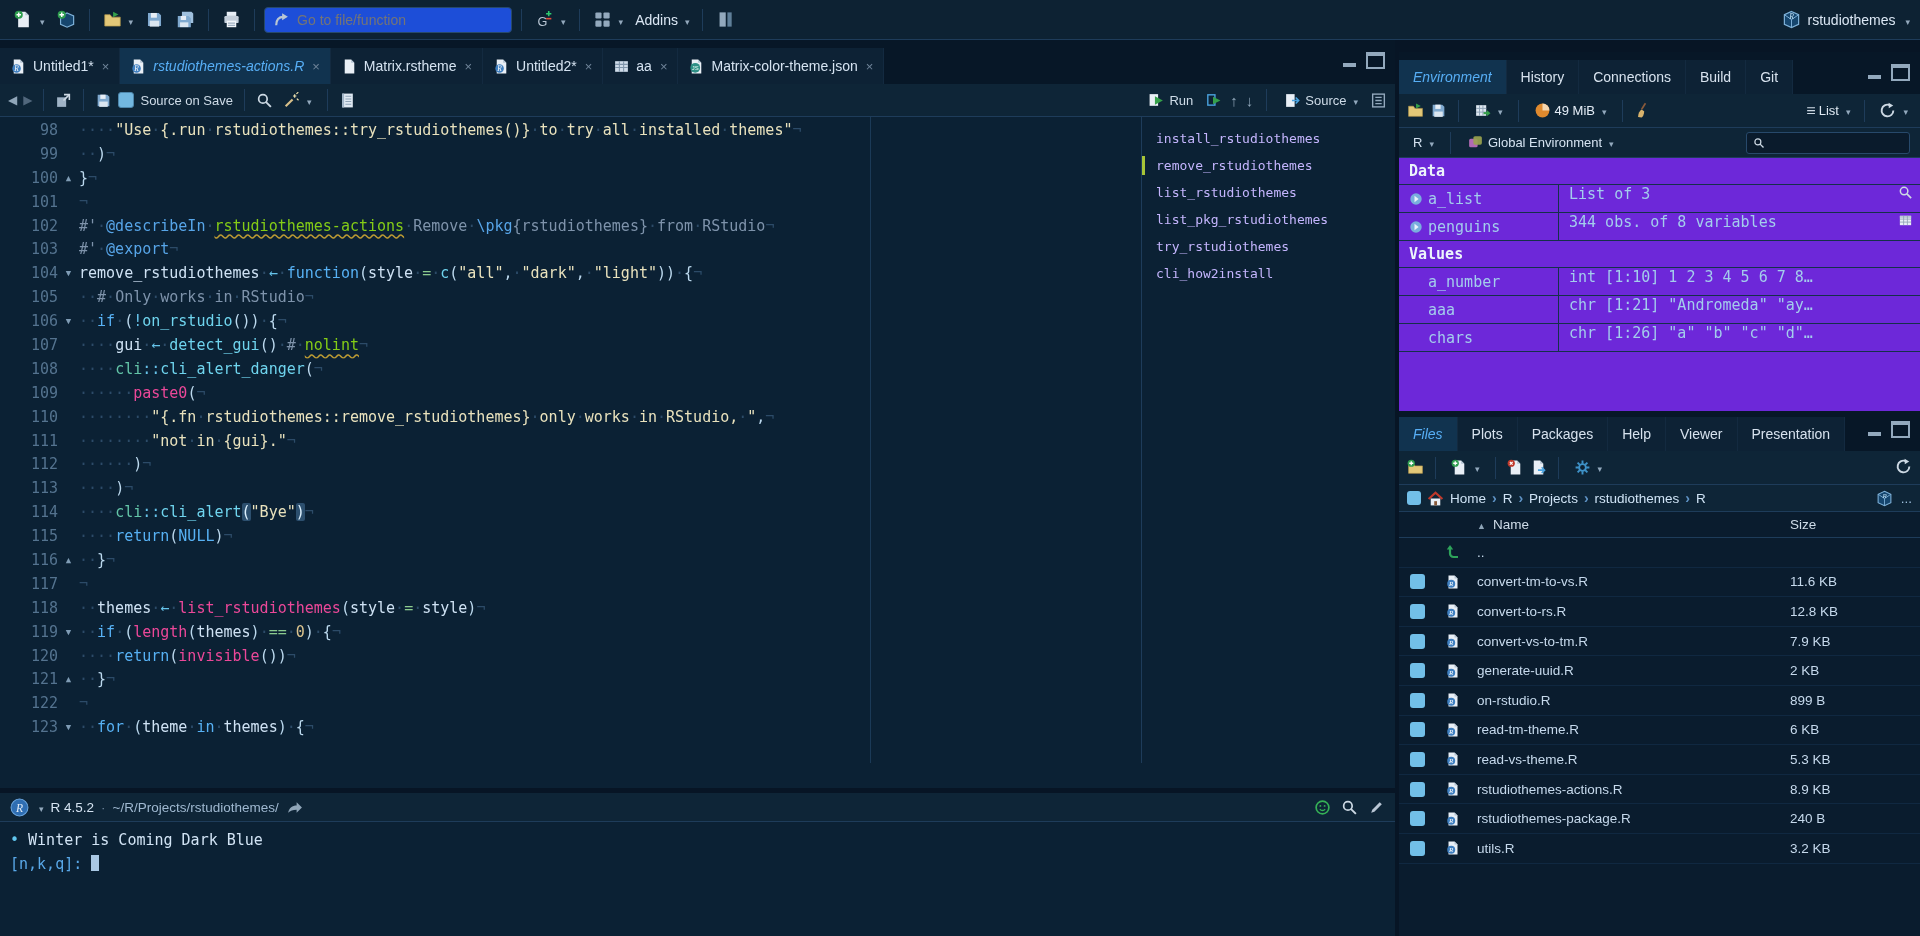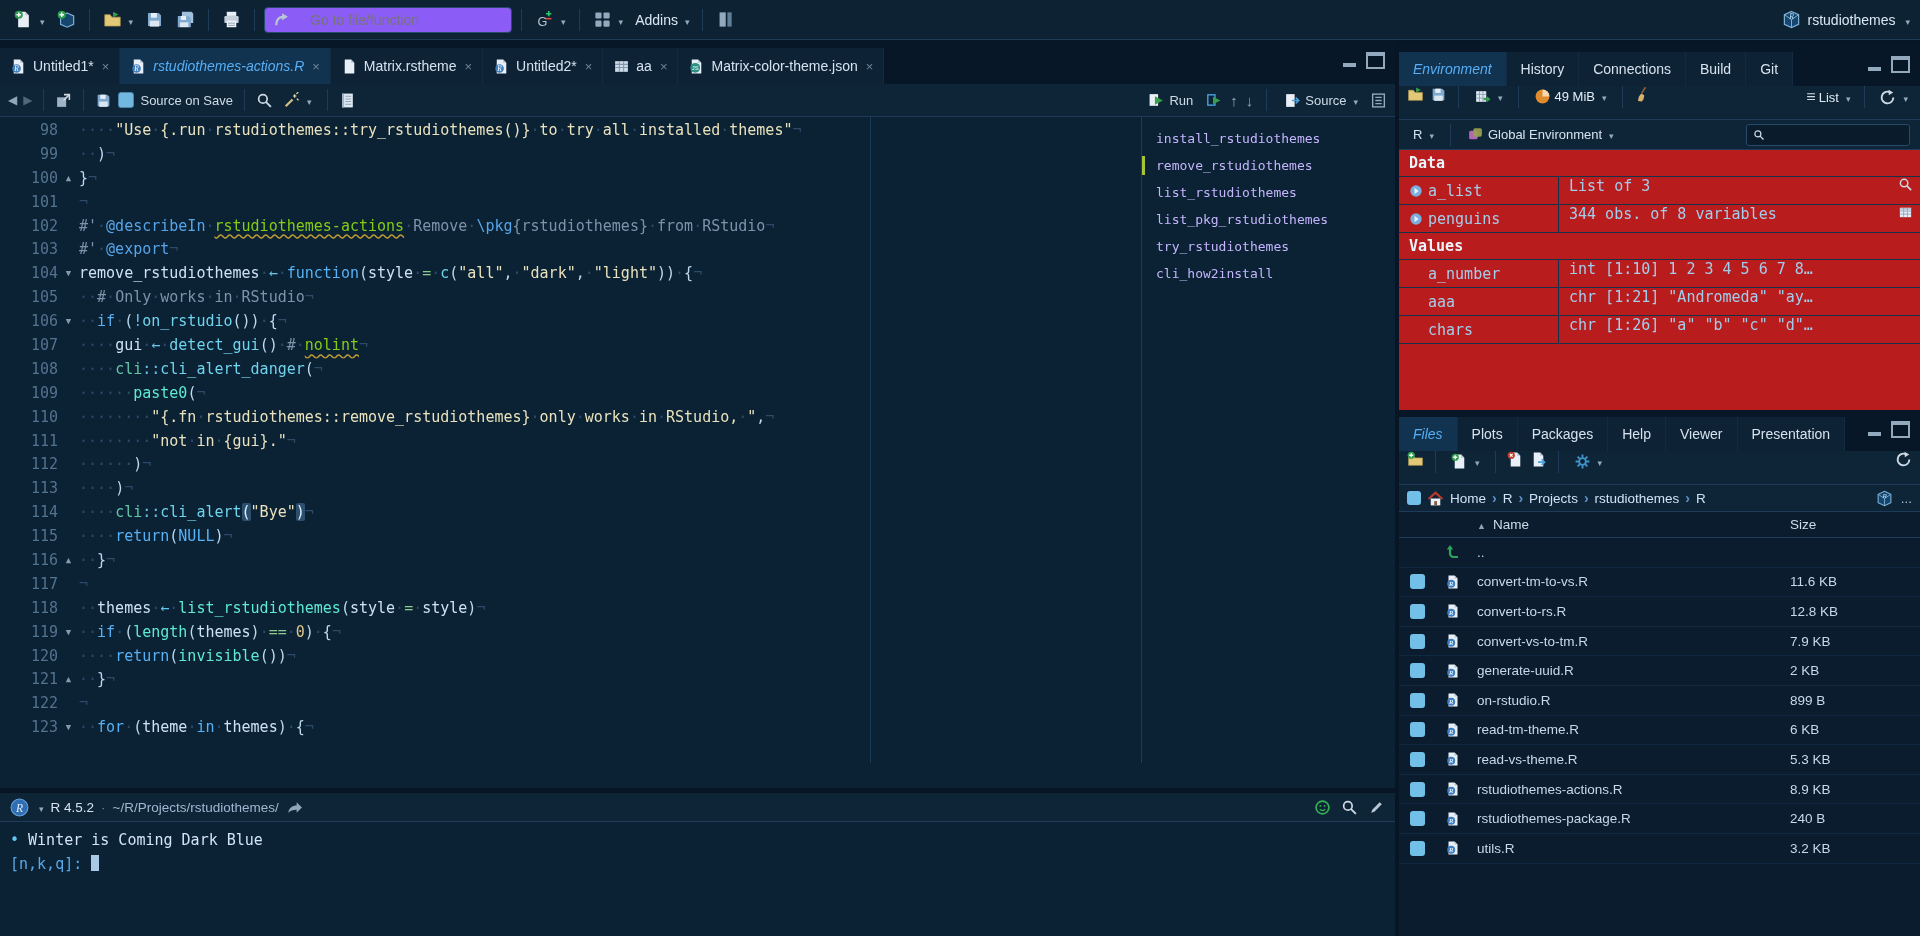--- a/index.html
+++ b/index.html
@@ -6,30 +6,30 @@
     font-family:"Liberation Sans",sans-serif;color:#d5e3f1;-webkit-font-smoothing:antialiased}
   .ic{display:inline-flex;align-items:center;justify-content:center}
   .ic svg{width:17px;height:17px}
   .ic.big svg{width:19px;height:19px}
   .caret::after{content:"▾";font-size:9px;color:#93a9bd;margin-left:3px}
   .sep{width:1px;height:22px;background:#1e3c5a;margin:0 5px}
   .btn{display:inline-flex;align-items:center;gap:4px;padding:2px 4px;border-radius:3px}
   
   #main-toolbar{position:absolute;left:0;top:0;width:1920px;height:40px;background:#0d2233;
     border-bottom:1px solid #1e3c5a;display:flex;align-items:center;padding:0 10px;box-sizing:border-box;gap:4px}
-  #goto-box{display:flex;align-items:center;gap:18px;background:#8b5cf6;border:1px solid #27496b;
+  #goto-box{display:flex;align-items:center;gap:5px;background:#1d4ed8;border:1px solid #27496b;
     border-radius:4px;height:26px;width:248px;padding:0 8px;box-sizing:border-box}
   #goto-box input{background:transparent;border:none;outline:none;color:#e4edf6;font-size:14px;
     font-family:"Liberation Sans",sans-serif;width:100%}
   #project-btn{margin-left:auto;display:flex;align-items:center;gap:7px;font-size:14px;color:#dbe7f4}
   
   #source-pane{position:absolute;left:0;top:40px;width:1395px;height:748px;background:#0b2134}
   #console-pane{position:absolute;left:0;top:793px;width:1395px;height:143px;background:#0b2134}
   #right-col{position:absolute;left:1399px;top:40px;width:521px;height:896px}
-  #env-pane{position:absolute;left:0;top:4px;width:521px;height:366px;background:#b91c1c}
+  #env-pane{position:absolute;left:0;top:12px;width:521px;height:366px;background:#6d28d9}
   #files-pane{position:absolute;left:0;top:371px;width:521px;height:525px;background:#0a1c2e}
   
   .tabbar{display:flex;align-items:flex-end;background:#071727;height:44px;position:relative}
   .tabbar.small{height:40px}
   .etab{display:flex;align-items:center;gap:6px;height:36px;padding:0 10px;background:#0d2235;
     border-right:1px solid #132a40;font-size:14px;color:#d5e3f1;white-space:nowrap}
   .etab.active{background:#11334f;color:#57aef5}
   .etab.active .tlabel{font-style:italic;color:#57aef5}
   .tclose{color:#6f8499;font-size:13px;margin-left:2px}
   .tclose::after{content:"×"}
@@ -49,21 +49,21 @@
   #margin-line{position:absolute;left:870px;top:0;bottom:0;width:1px;background:#1b3a57}
   #code-lines{position:absolute;left:0;top:2px;width:1140px}
   .cl{height:23.9px;line-height:23.9px;white-space:pre;display:flex}
   .ln{width:58px;text-align:right;color:#54738f;flex:none}
   .fold{width:21px;text-align:center;color:#7f9cb5;font-size:9px;flex:none}
   .ct{white-space:pre}
   .tk-ws,.tk-eol{color:#2c4b68}
   .tk-kw{color:#57b1f4}
   .tk-fn{color:#6fd4ee}
   .tk-ns{color:#63c5a8}
-  .tk-tan{color:#5eead4}
+  .tk-tan{color:#ec4899}
   .tk-id{color:#cfe2f4}
   .tk-op{color:#66c3ea}
   .tk-opg{color:#8ccb8f}
   .tk-p{color:#bcd9ee}
   .tk-phl{color:#dcf0fd;background:#2c4f6e;border-radius:2px}
   .tk-str{color:#e9e2bd}
   .tk-cm{color:#7e93ab}
   .tk-cmu{color:#84cc16;text-decoration:underline;text-decoration-style:wavy;text-decoration-color:#bd9b33;text-underline-offset:3px}
   .tk-tag{color:#57a5e8}
   .tk-num{color:#dcc48e}
@@ -89,21 +89,21 @@
   #console-out{padding:6px 0 0 10px;font-family:"DejaVu Sans Mono",monospace;font-size:15px;line-height:24px}
   .co-bullet{color:#61c6ef}
   .co-text{color:#d2e4f5}
   .co-prompt{color:#59a8e8}
   .cursor{display:inline-block;width:8px;height:16px;background:#a9c8e4;vertical-align:-2px}
   
   .ptabbar{display:flex;align-items:flex-end;background:#071727;height:42px;position:relative}
   .ptab{height:34px;display:flex;align-items:center;padding:0 14px;font-size:14px;color:#d7e2ee;
     background:#0d2235;border-right:1px solid #132a40;white-space:nowrap}
   .ptab.active{background:#11334f;color:#57aef5;font-style:italic}
-  .ptoolbar{height:33px;background:#0e2537;border-bottom:1px solid #1e3c5a;display:flex;align-items:flex-start;
+  .ptoolbar{height:33px;background:#0e2537;border-bottom:1px solid #1e3c5a;display:flex;align-items:center;
     gap:6px;padding:0 8px;font-size:13px;color:#dfe9f2}
   .searchbox{display:flex;align-items:center;gap:5px;background:#0a1b2c;border:1px solid #27496b;
     border-radius:3px;height:20px;padding:0 6px}
   .searchbox svg{width:12px;height:12px}
   .searchbox input{background:transparent;border:none;outline:none;width:110px;color:#d5e3f1;font-size:12px}
   
   #env-scope-row{height:29px;background:#0e2537;border-bottom:1px solid #1e3c5a;display:flex;
     align-items:center;gap:7px;padding:0 10px;font-size:13px}
   #env-list{font-family:"DejaVu Sans Mono",monospace;font-size:15px}
   .env-sec{height:26px;line-height:26px;color:#ecf4fb;padding-left:10px;border-bottom:1px solid #15304a;font-weight:bold}

